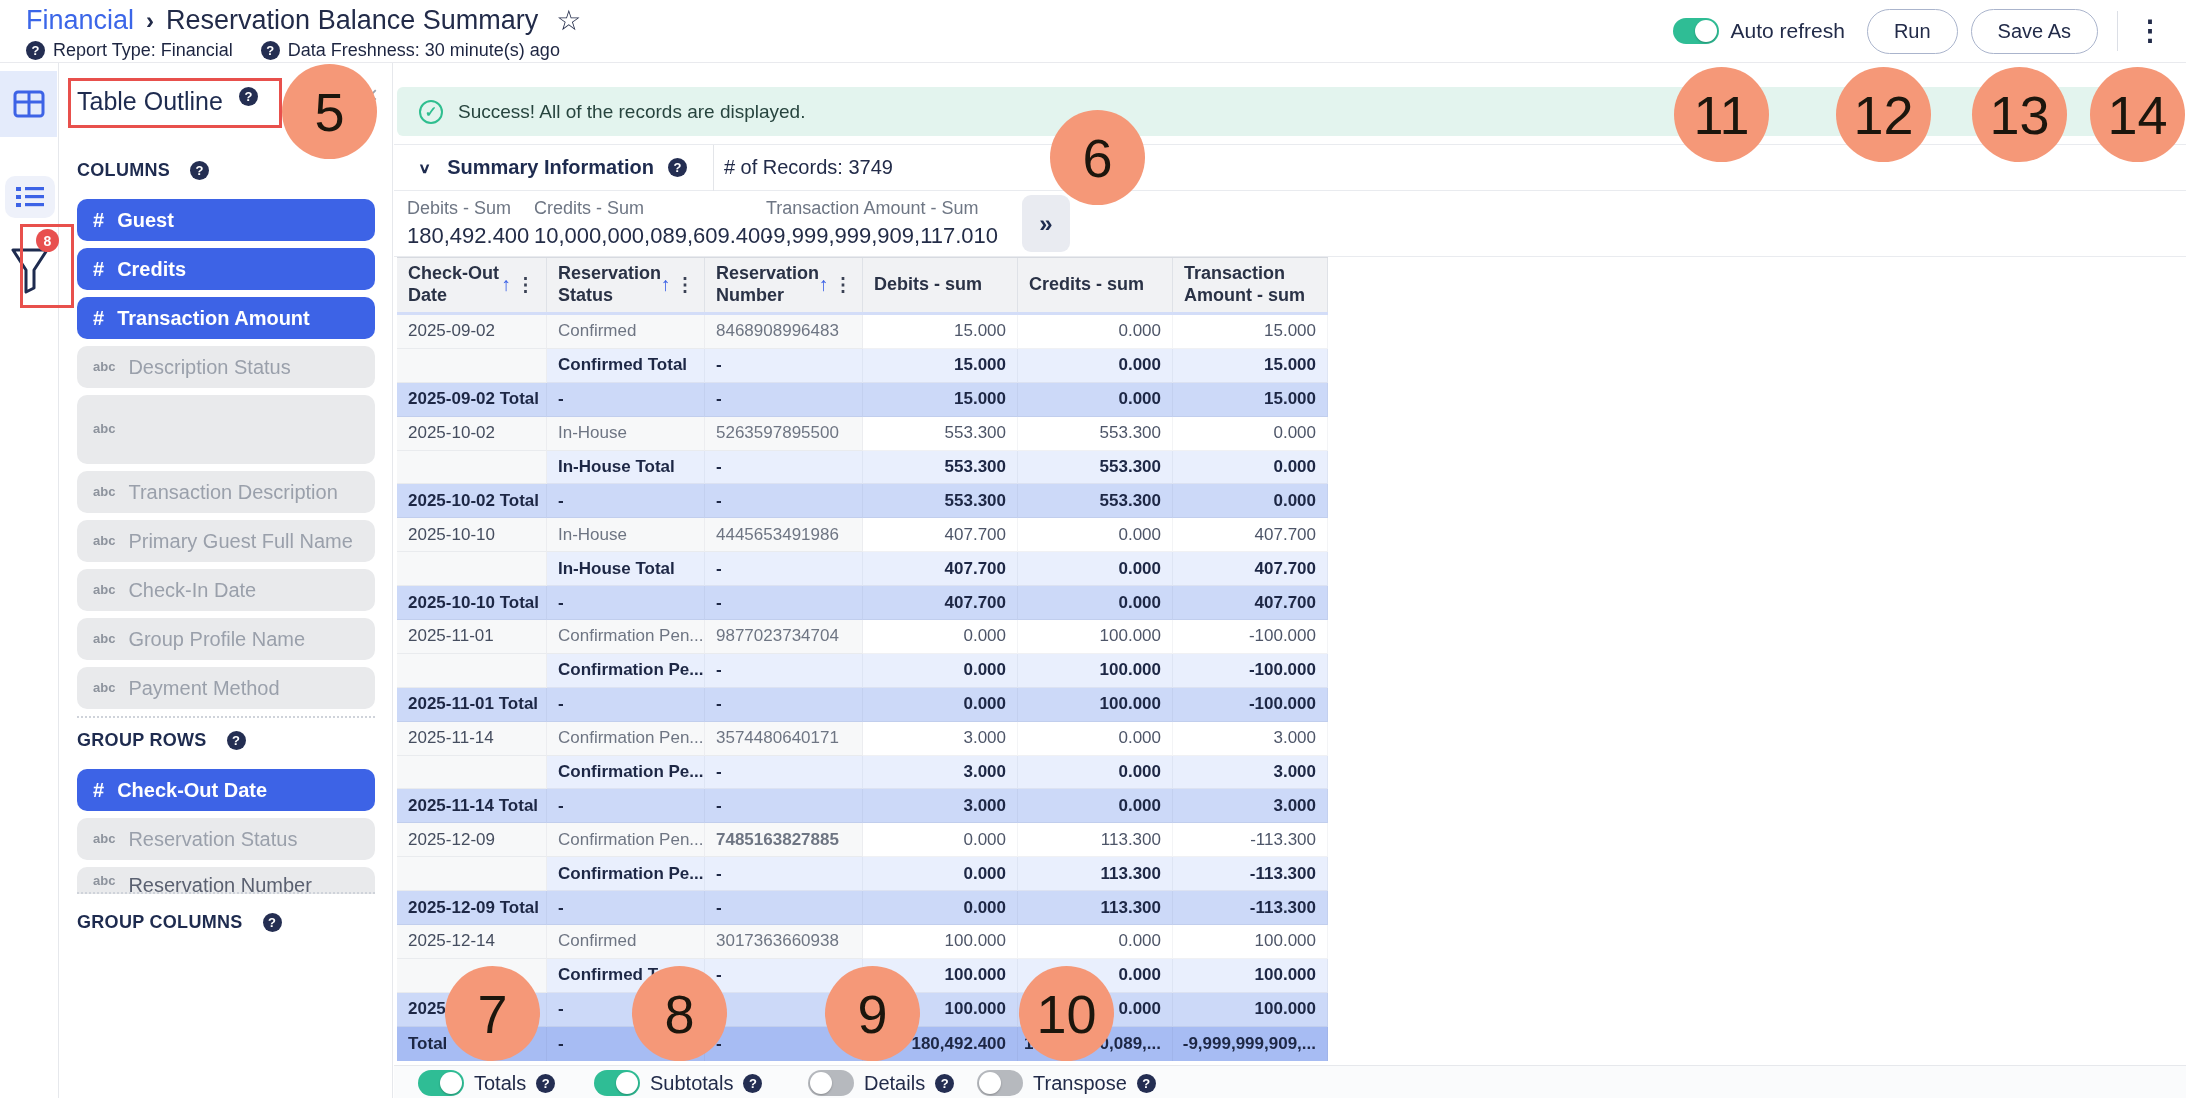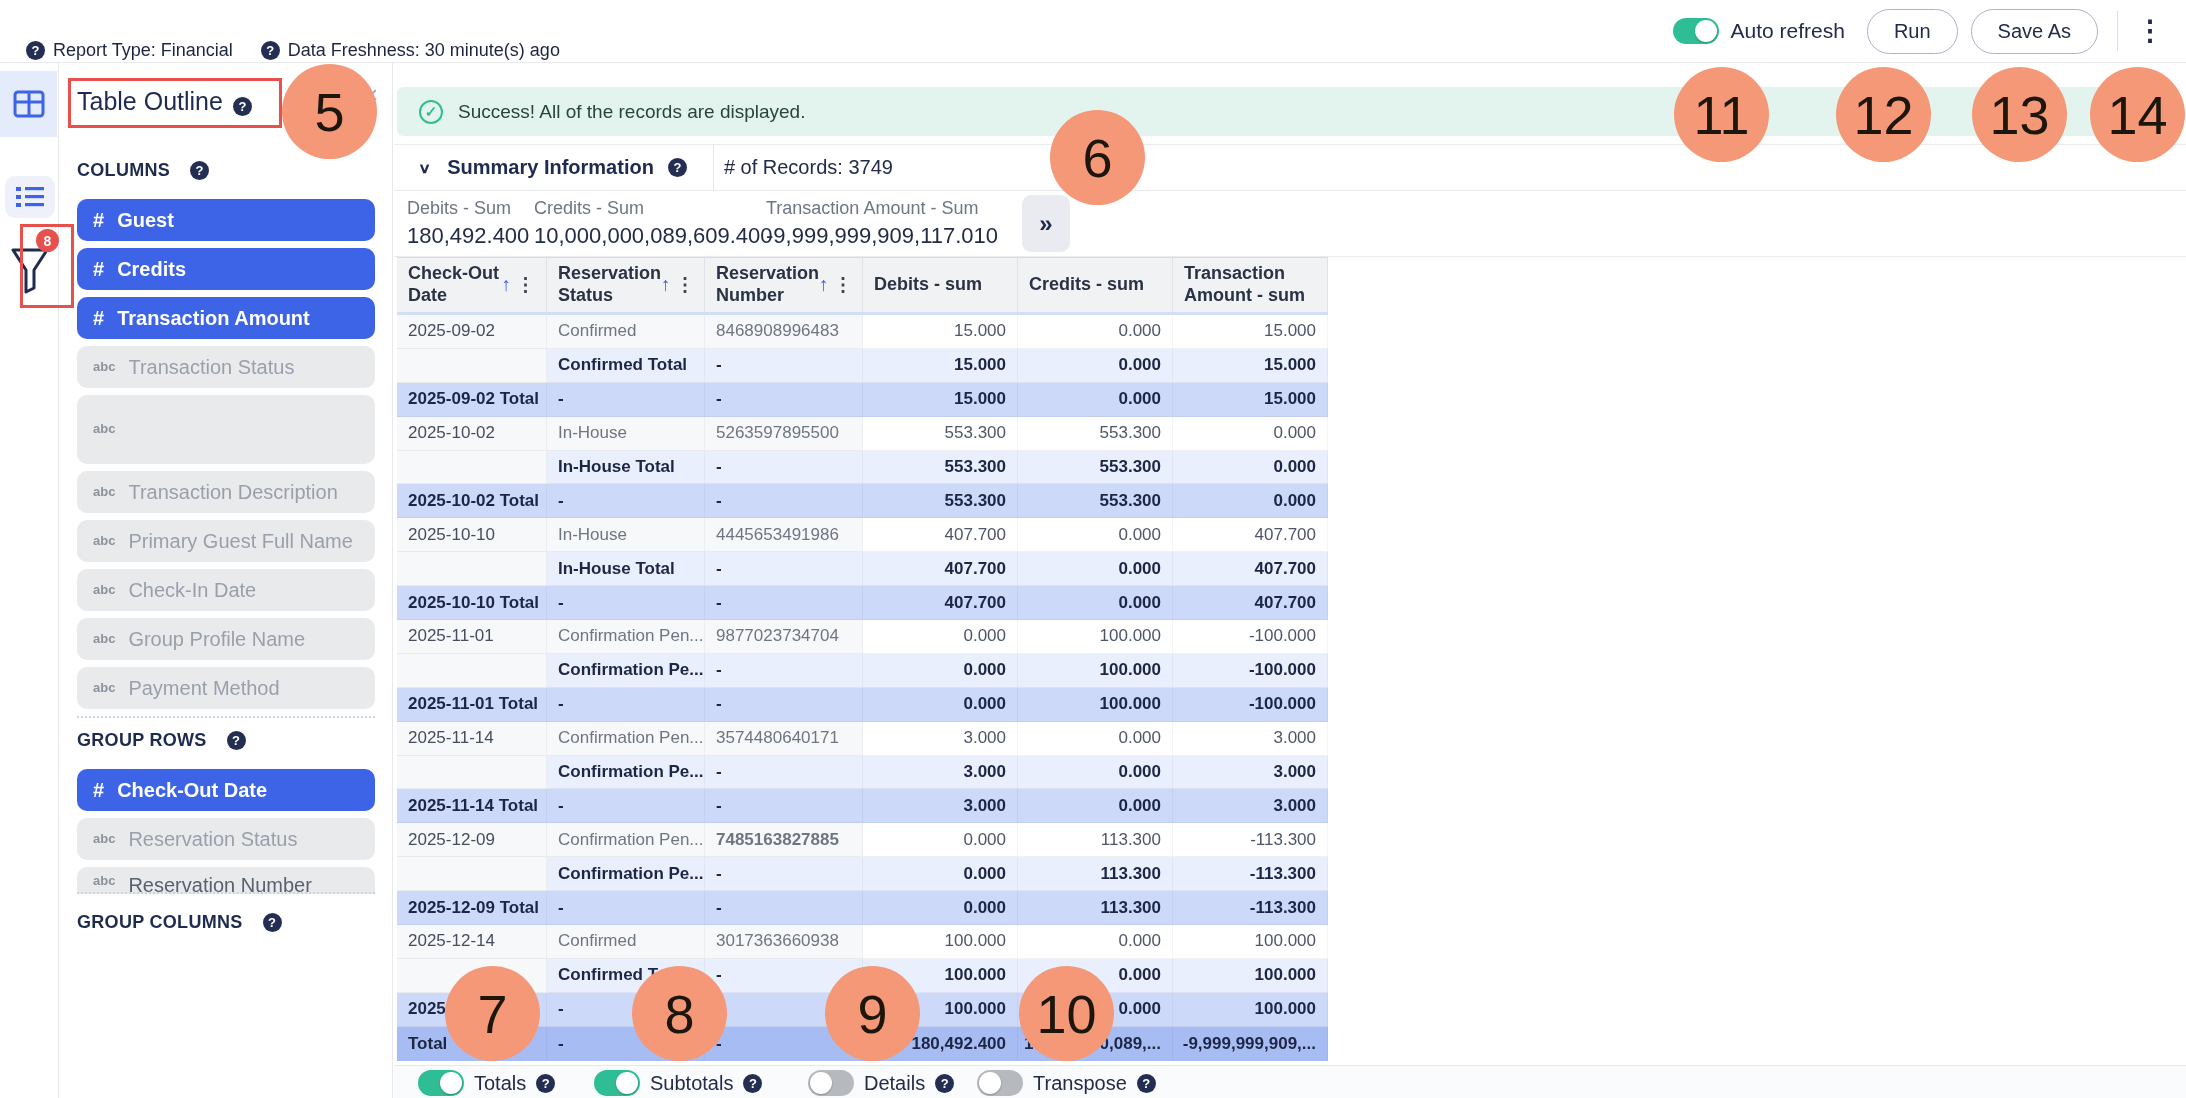--- a/index.html
+++ b/index.html
@@ -35,21 +35,21 @@
   #sidebar { position:absolute; left:0; top:0; width:59px; height:1036px; border-right:1px solid #e6e8ec; background:#fff; }
   .side-sel { position:absolute; left:0; top:8px; width:57px; height:66px; background:#e4ebfb; display:flex; align-items:center; justify-content:center; }
   .side-item { position:absolute; left:5px; width:50px; height:42px; border-radius:10px; display:flex; align-items:center; justify-content:center; }
   .list-bg { top:113px; background:#eef1fa; }
   .funnel-wrap { top:172px; background:transparent; height:70px; }
   .badge { position:absolute; left:36px; top:166px; min-width:23px; height:23px; border-radius:12px; background:#e8504f;
        color:#fff; font-size:14px; font-weight:700; display:flex; align-items:center; justify-content:center; z-index:3; }
 
   
   #panel { position:absolute; left:59px; top:0; width:334px; height:1036px; border-right:1px solid #e6e8ec; background:#fff; padding:24px 18px 0 18px; }
-  .panel-head { display:flex; align-items:flex-end; gap:10px; font-size:25px; color:#1e2b4f; }
+  .panel-head { display:flex; align-items:flex-start; gap:16px; font-size:25px; color:#1e2b4f; }
   .close-x { position:absolute; right:14px; top:20px; color:#9aa2ad; font-size:24px; line-height:1; }
   .sect { display:flex; align-items:center; gap:20px; font-size:18px; font-weight:700; color:#1e2b4f; letter-spacing:.3px; }
   #columns-label { margin-top:44px; } 
   .pill { display:flex; align-items:center; gap:13px; width:298px; border-radius:10px; padding:0 16px; height:42px;
        margin-bottom:7px; font-size:20px; white-space:normal; line-height:1.15; }
   .pill.blue { background:#3d63e6; color:#fff; font-weight:600; }
   .pill.gray { background:#e9eaec; color:#9aa0ab; font-weight:500; }
   .pill .ptype { flex:0 0 auto; font-weight:700; }
   .pill .ptype.num { font-size:20px; }
   .pill .ptype.txt { font-size:13px; }
@@ -112,20 +112,26 @@
   .circle { position:absolute; width:95px; height:95px; border-radius:50%; background:#f59878; z-index:50;
        display:flex; align-items:center; justify-content:center; font-size:54px; color:#1c160d; }
   .redbox { position:absolute; border:3px solid #e8504c; z-index:40; background:transparent; }
   #redbox-outline { left:68px; top:78px; width:214px; height:50px; }
   #redbox-filter { left:20px; top:224px; width:54px; height:84px; }
 </style>
 </head>
 <body>
 
 <div id="topbar">
+  <div class="crumbs">
+    <span class="crumb-link">Financial</span>
+    <span class="crumb-sep">›</span>
+    <span class="crumb-title">Reservation Balance Summary</span>
+    <span class="star">☆</span>
+  </div>
   <div class="subinfo">
     <span class="grp">
       <span class="q">?</span>
       <span>Report Type: Financial</span>
     </span>
     <span class="grp">
       <span class="q">?</span>
       <span>Data Freshness: 30 minute(s) ago</span>
     </span>
   </div>
@@ -188,21 +194,21 @@
         <div class="pill blue">
           <span class="ptype num">#</span>
           <span>Credits</span>
         </div>
         <div class="pill blue">
           <span class="ptype num">#</span>
           <span>Transaction Amount</span>
         </div>
         <div class="pill gray">
           <span class="ptype txt">abc</span>
-          <span>Transaction Status</span>
+          <span>Description Status</span>
         </div>
         <div class="pill gray tall">
           <span class="ptype txt">abc</span>
         </div>
         <div class="pill gray">
           <span class="ptype txt">abc</span>
           <span>Transaction Description</span>
         </div>
         <div class="pill gray">
           <span class="ptype txt">abc</span>

